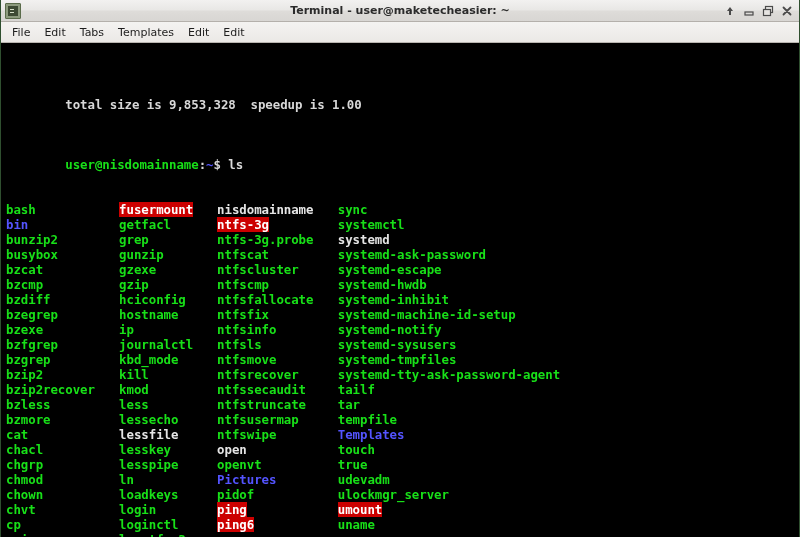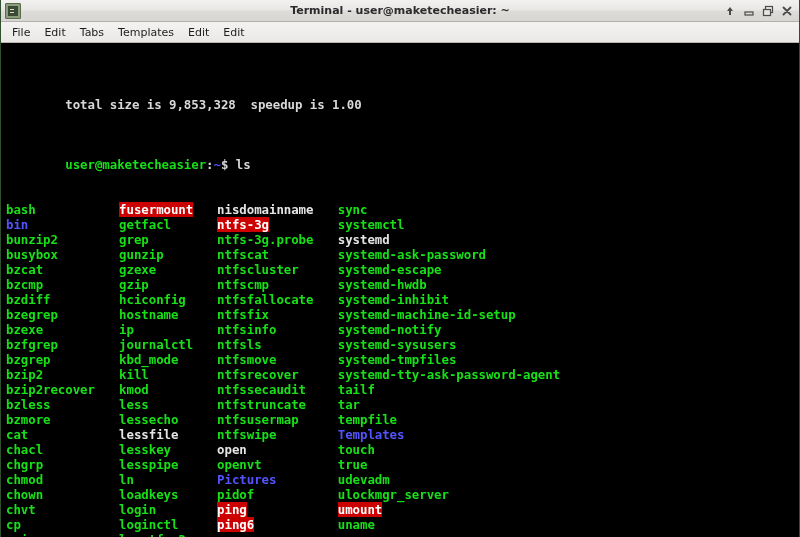--- a/index.html
+++ b/index.html
@@ -189,21 +189,21 @@
   </div>
 
   <div class="term">
     <div class="term-inner">
 
       <div class="line">
         <span class="c-white">total size is 9,853,328  speedup is 1.00</span>
       </div>
 
       <div class="line">
-        <span class="c-prompt">user@maketecheasier</span><span class="c-white">:</span><span class="c-blue">~</span><span class="c-white">$</span><span class="c-white"> </span><span class="c-white">ls</span>
+        <span class="c-prompt">user@nisdomainname</span><span class="c-white">:</span><span class="c-blue">~</span><span class="c-white">$</span><span class="c-white"> </span><span class="c-white">ls</span>
       </div>
 
       <div id="ls-rows"><div class="row"><span class="cell c-green" style="left: 0px;">bash</span><span class="cell c-red-bg" style="left: 113.1px;">fusermount</span><span class="cell c-cyan" style="left: 211.12px;">nisdomainname</span><span class="cell c-green" style="left: 331.76px;">sync</span></div><div class="row"><span class="cell c-blue" style="left: 0px;">bin</span><span class="cell c-green" style="left: 113.1px;">getfacl</span><span class="cell c-red-bg" style="left: 211.12px;">ntfs-3g</span><span class="cell c-green" style="left: 331.76px;">systemctl</span></div><div class="row"><span class="cell c-green" style="left: 0px;">bunzip2</span><span class="cell c-green" style="left: 113.1px;">grep</span><span class="cell c-green" style="left: 211.12px;">ntfs-3g.probe</span><span class="cell c-cyan" style="left: 331.76px;">systemd</span></div><div class="row"><span class="cell c-green" style="left: 0px;">busybox</span><span class="cell c-green" style="left: 113.1px;">gunzip</span><span class="cell c-green" style="left: 211.12px;">ntfscat</span><span class="cell c-green" style="left: 331.76px;">systemd-ask-password</span></div><div class="row"><span class="cell c-green" style="left: 0px;">bzcat</span><span class="cell c-green" style="left: 113.1px;">gzexe</span><span class="cell c-green" style="left: 211.12px;">ntfscluster</span><span class="cell c-green" style="left: 331.76px;">systemd-escape</span></div><div class="row"><span class="cell c-green" style="left: 0px;">bzcmp</span><span class="cell c-green" style="left: 113.1px;">gzip</span><span class="cell c-green" style="left: 211.12px;">ntfscmp</span><span class="cell c-green" style="left: 331.76px;">systemd-hwdb</span></div><div class="row"><span class="cell c-green" style="left: 0px;">bzdiff</span><span class="cell c-green" style="left: 113.1px;">hciconfig</span><span class="cell c-green" style="left: 211.12px;">ntfsfallocate</span><span class="cell c-green" style="left: 331.76px;">systemd-inhibit</span></div><div class="row"><span class="cell c-green" style="left: 0px;">bzegrep</span><span class="cell c-green" style="left: 113.1px;">hostname</span><span class="cell c-green" style="left: 211.12px;">ntfsfix</span><span class="cell c-green" style="left: 331.76px;">systemd-machine-id-setup</span></div><div class="row"><span class="cell c-green" style="left: 0px;">bzexe</span><span class="cell c-green" style="left: 113.1px;">ip</span><span class="cell c-green" style="left: 211.12px;">ntfsinfo</span><span class="cell c-green" style="left: 331.76px;">systemd-notify</span></div><div class="row"><span class="cell c-green" style="left: 0px;">bzfgrep</span><span class="cell c-green" style="left: 113.1px;">journalctl</span><span class="cell c-green" style="left: 211.12px;">ntfsls</span><span class="cell c-green" style="left: 331.76px;">systemd-sysusers</span></div><div class="row"><span class="cell c-green" style="left: 0px;">bzgrep</span><span class="cell c-green" style="left: 113.1px;">kbd_mode</span><span class="cell c-green" style="left: 211.12px;">ntfsmove</span><span class="cell c-green" style="left: 331.76px;">systemd-tmpfiles</span></div><div class="row"><span class="cell c-green" style="left: 0px;">bzip2</span><span class="cell c-green" style="left: 113.1px;">kill</span><span class="cell c-green" style="left: 211.12px;">ntfsrecover</span><span class="cell c-green" style="left: 331.76px;">systemd-tty-ask-password-agent</span></div><div class="row"><span class="cell c-green" style="left: 0px;">bzip2recover</span><span class="cell c-green" style="left: 113.1px;">kmod</span><span class="cell c-green" style="left: 211.12px;">ntfssecaudit</span><span class="cell c-green" style="left: 331.76px;">tailf</span></div><div class="row"><span class="cell c-green" style="left: 0px;">bzless</span><span class="cell c-green" style="left: 113.1px;">less</span><span class="cell c-green" style="left: 211.12px;">ntfstruncate</span><span class="cell c-green" style="left: 331.76px;">tar</span></div><div class="row"><span class="cell c-green" style="left: 0px;">bzmore</span><span class="cell c-green" style="left: 113.1px;">lessecho</span><span class="cell c-green" style="left: 211.12px;">ntfsusermap</span><span class="cell c-green" style="left: 331.76px;">tempfile</span></div><div class="row"><span class="cell c-green" style="left: 0px;">cat</span><span class="cell c-cyan" style="left: 113.1px;">lessfile</span><span class="cell c-green" style="left: 211.12px;">ntfswipe</span><span class="cell c-blue" style="left: 331.76px;">Templates</span></div><div class="row"><span class="cell c-green" style="left: 0px;">chacl</span><span class="cell c-green" style="left: 113.1px;">lesskey</span><span class="cell c-cyan" style="left: 211.12px;">open</span><span class="cell c-green" style="left: 331.76px;">touch</span></div><div class="row"><span class="cell c-green" style="left: 0px;">chgrp</span><span class="cell c-green" style="left: 113.1px;">lesspipe</span><span class="cell c-green" style="left: 211.12px;">openvt</span><span class="cell c-green" style="left: 331.76px;">true</span></div><div class="row"><span class="cell c-green" style="left: 0px;">chmod</span><span class="cell c-green" style="left: 113.1px;">ln</span><span class="cell c-blue" style="left: 211.12px;">Pictures</span><span class="cell c-green" style="left: 331.76px;">udevadm</span></div><div class="row"><span class="cell c-green" style="left: 0px;">chown</span><span class="cell c-green" style="left: 113.1px;">loadkeys</span><span class="cell c-green" style="left: 211.12px;">pidof</span><span class="cell c-green" style="left: 331.76px;">ulockmgr_server</span></div><div class="row"><span class="cell c-green" style="left: 0px;">chvt</span><span class="cell c-green" style="left: 113.1px;">login</span><span class="cell c-red-bg" style="left: 211.12px;">ping</span><span class="cell c-red-bg" style="left: 331.76px;">umount</span></div><div class="row"><span class="cell c-green" style="left: 0px;">cp</span><span class="cell c-green" style="left: 113.1px;">loginctl</span><span class="cell c-red-bg" style="left: 211.12px;">ping6</span><span class="cell c-green" style="left: 331.76px;">uname</span></div><div class="row"><span class="cell c-green" style="left: 0px;">cpio</span><span class="cell c-green" style="left: 113.1px;">lowntfs-3g</span><span class="cell c-green" style="left: 211.12px;">ps</span><span class="cell c-green" style="left: 331.76px;">uncompress</span></div></div>
 
     </div>
   </div>
 
 </div>
 
 </body></html>

